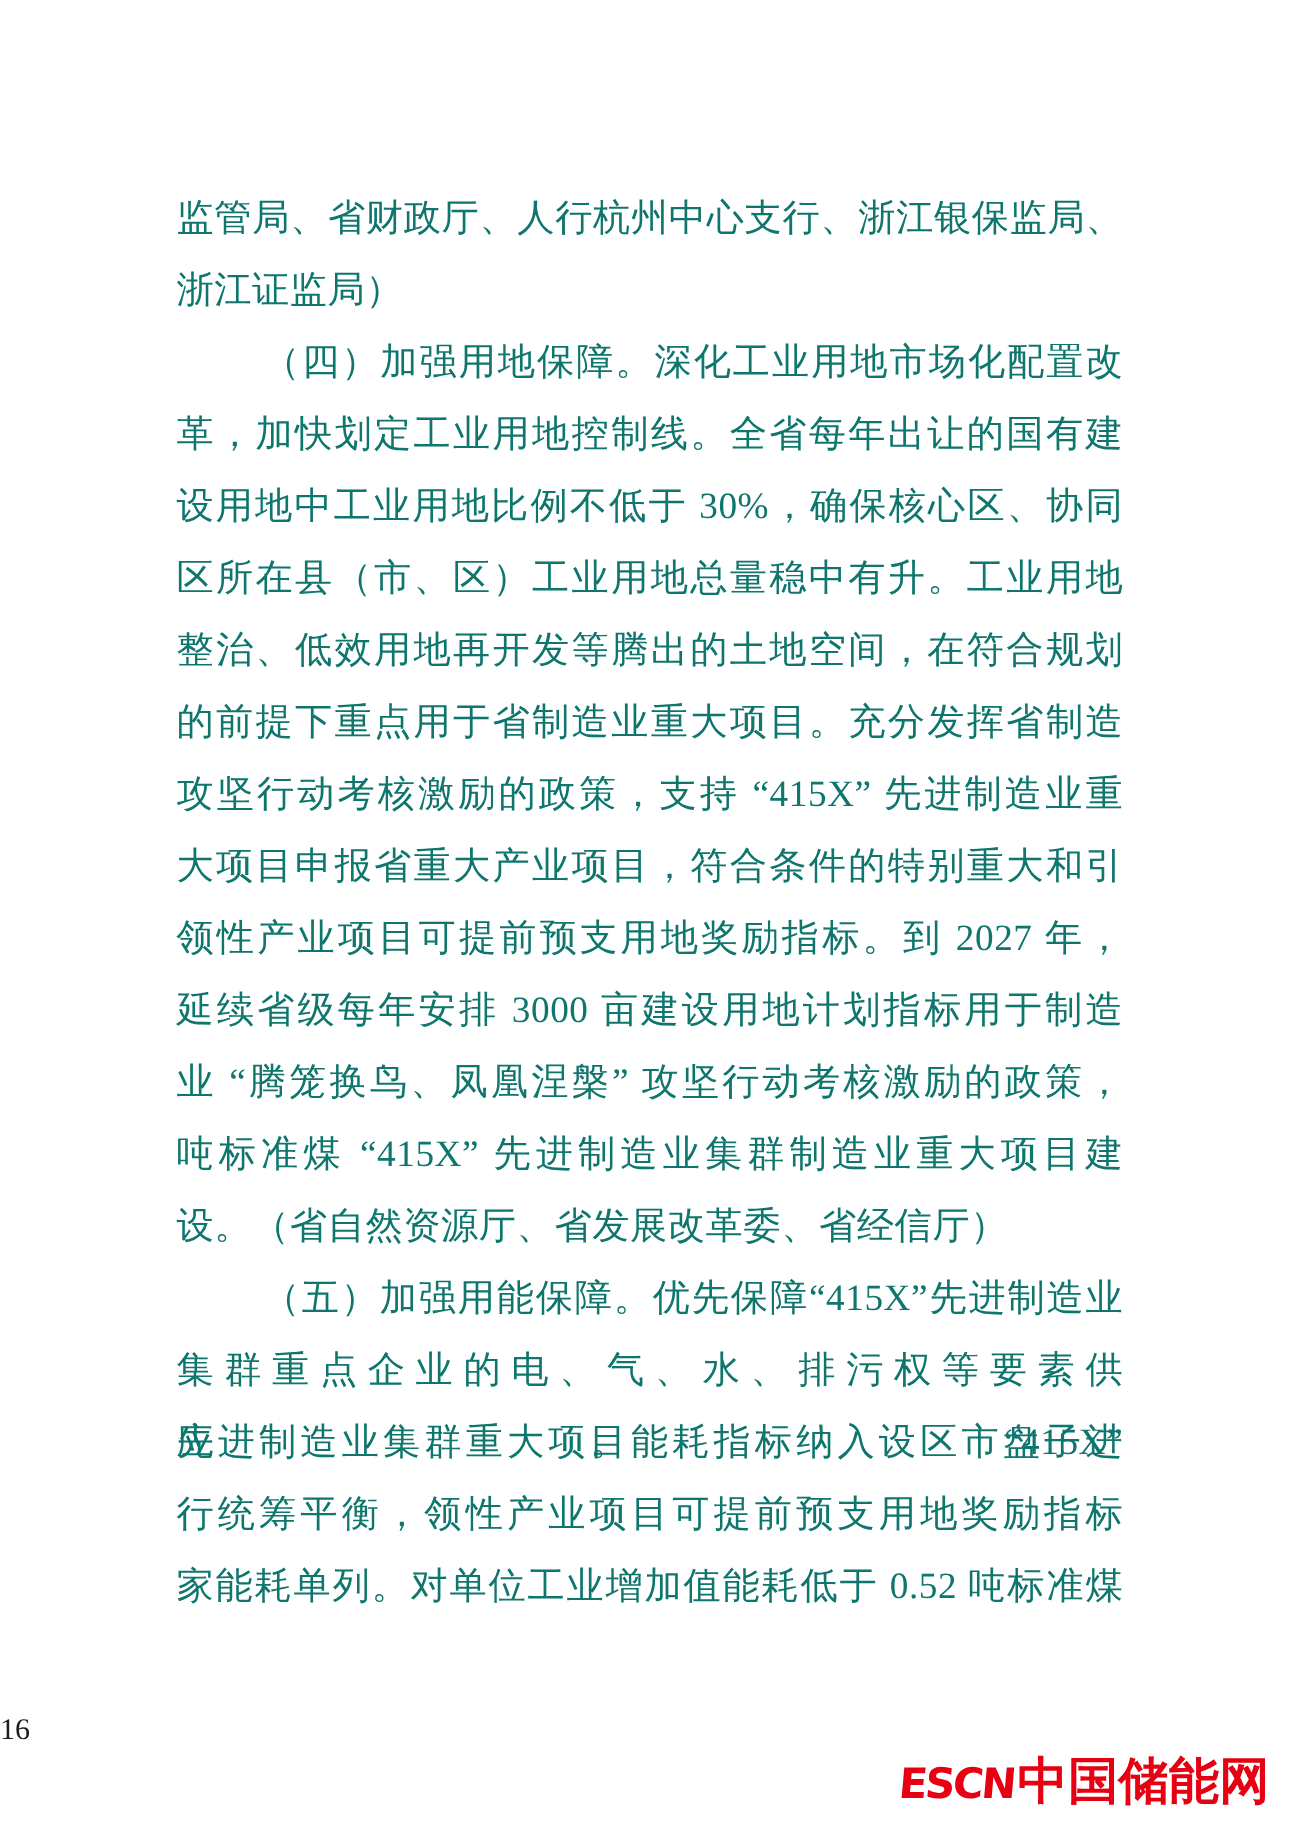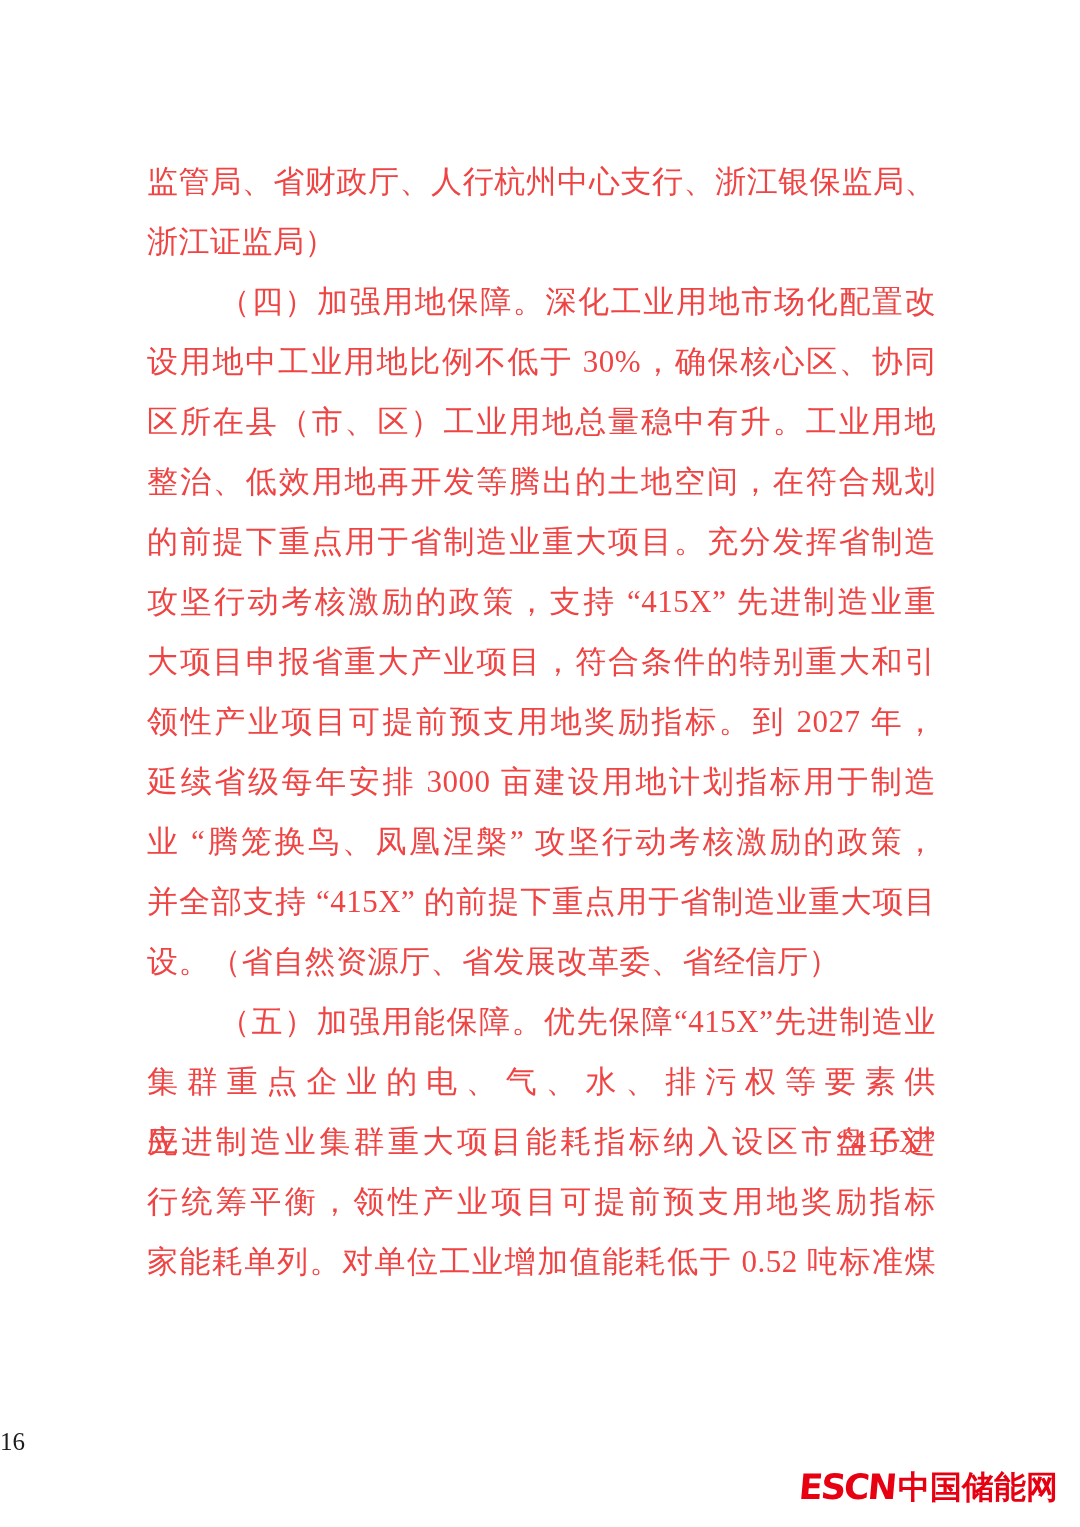--- a/index.html
+++ b/index.html
@@ -12,21 +12,21 @@
   }
   .text-block {
     position: absolute;
     left: 147px; top: 152px;
     width: 789px;
   }
   .line {
     height: 60px;
     line-height: 60px;
     font-size: 31px;
-    color: #ef4444;
+    color: #0f766e;
     text-align: justify;
     text-align-last: justify;
     text-justify: inter-character;
     letter-spacing: 0.5px;
   }
   .line.indent { text-indent: 72px; }
   .line.para-end { text-align-last: left; }
   .page-number {
     position: absolute;
     top: 1428px; left: 0;
@@ -46,44 +46,45 @@
   }
   .footer-logo .latin {
     font-family: "DejaVu Sans", sans-serif;
     font-weight: 900;
     font-size: 35px;
     line-height: 35px;
     letter-spacing: -2px;
     transform: skewX(-5deg);
   }
   .footer-logo .cjk {
-    font-family: Liberation Sans, sans-serif;
+    font-family: Liberation Mono, monospace;
     font-weight: 800;
-    font-size: 32px;
+    font-size: 42px;
     line-height: 35px;
     letter-spacing: 0px;
   }
 </style>
 </head>
 <body>
 
 <div class="text-block">
   <div class="line">监管局、省财政厅、人行杭州中心支行、浙江银保监局、</div>
   <div class="line para-end">浙江证监局）</div>
   <div class="line indent">（四）加强用地保障。深化工业用地市场化配置改</div>
+  <div class="line">革，加快划定工业用地控制线。全省每年出让的国有建</div>
   <div class="line">设用地中工业用地比例不低于 30%，确保核心区、协同</div>
   <div class="line">区所在县（市、区）工业用地总量稳中有升。工业用地</div>
   <div class="line">整治、低效用地再开发等腾出的土地空间，在符合规划</div>
   <div class="line">的前提下重点用于省制造业重大项目。充分发挥省制造</div>
   <div class="line">攻坚行动考核激励的政策，支持 “415X” 先进制造业重</div>
   <div class="line">大项目申报省重大产业项目，符合条件的特别重大和引</div>
   <div class="line">领性产业项目可提前预支用地奖励指标。到 2027 年，</div>
   <div class="line">延续省级每年安排 3000 亩建设用地计划指标用于制造</div>
   <div class="line">业 “腾笼换鸟、凤凰涅槃” 攻坚行动考核激励的政策，</div>
-  <div class="line">并全部支持 “415X” 的前提下重点用于省制造业重大项目</div>
+  <div class="line">吨标准煤 “415X” 先进制造业集群制造业重大项目建</div>
   <div class="line para-end">设。（省自然资源厅、省发展改革委、省经信厅）</div>
   <div class="line indent">（五）加强用能保障。优先保障“415X”先进制造业</div>
   <div class="line">集群重点企业的电、气、水、排污权等要素供应。“415X”</div>
   <div class="line">先进制造业集群重大项目能耗指标纳入设区市盘子进</div>
   <div class="line">行统筹平衡，领性产业项目可提前预支用地奖励指标</div>
   <div class="line">家能耗单列。对单位工业增加值能耗低于 0.52 吨标准煤</div>
 </div>
 
 <div class="page-number">16</div>
 

